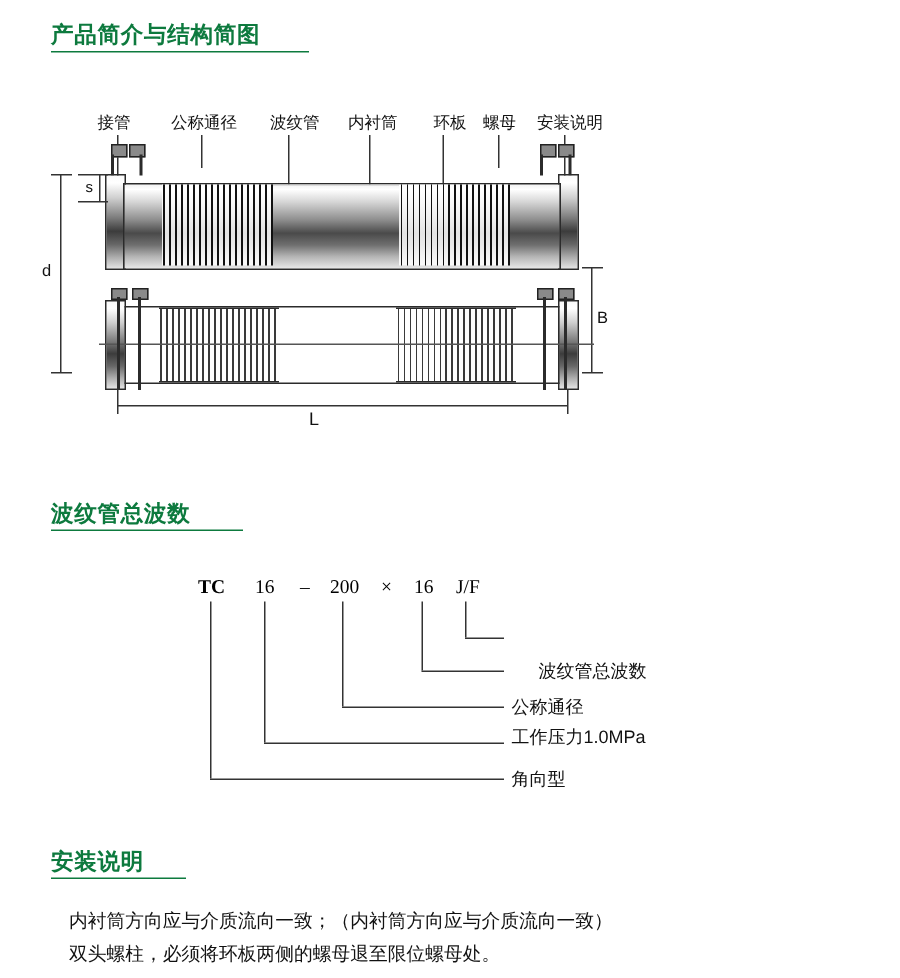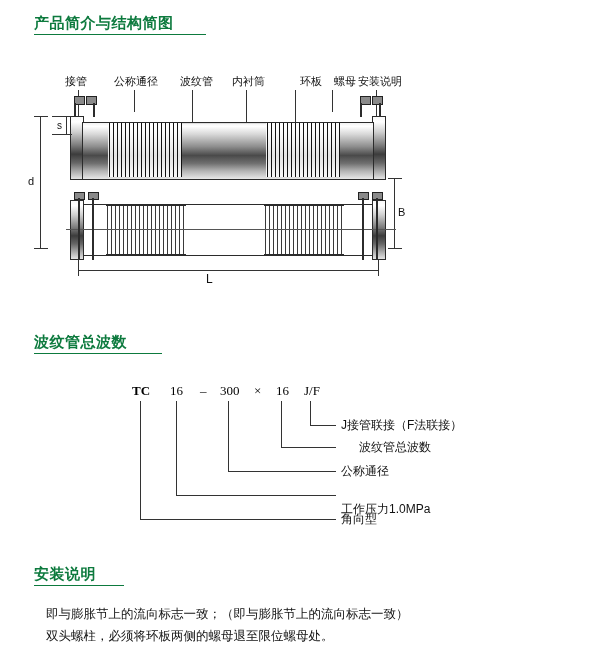--- a/index.html
+++ b/index.html
@@ -139,22 +139,22 @@
 
 <div class="section-title" style="left:34px; top:14px;">产品简介与结构简图</div>
 <div class="title-underline" style="left:34px; top:34px; width:172px;"></div>
 
 <div id="drawing">
 
   <div class="lbl" style="left:65px; top:14px;">接管</div>
   <div class="lbl" style="left:114px; top:14px;">公称通径</div>
   <div class="lbl" style="left:180px; top:14px;">波纹管</div>
   <div class="lbl" style="left:232px; top:14px;">内衬筒</div>
-  <div class="lbl" style="left:300px; top:14px;">环板</div>
-  <div class="lbl" style="left:322px; top:14px;margin-left:12px;">螺母</div>
+  <div class="lbl" style="left:289px; top:14px;">环板</div>
+  <div class="lbl" style="left:322px; top:14px;">螺母</div>
   <div class="lbl" style="left:358px; top:14px;">安装说明</div>
 
   <div class="lead" style="left:78px;  top:30px; height:28px;"></div>
   <div class="lead" style="left:134px; top:30px; height:22px;"></div>
   <div class="lead" style="left:192px; top:30px; height:40px;"></div>
   <div class="lead" style="left:246px; top:30px; height:54px;"></div>
   <div class="lead" style="left:295px; top:30px; height:34px;"></div>
   <div class="lead" style="left:332px; top:30px; height:22px;"></div>
   <div class="lead" style="left:376px; top:30px; height:28px;"></div>
 
@@ -222,43 +222,42 @@
 </div>
 
 <div class="section-title" style="left:34px; top:333px;">波纹管总波数</div>
 <div class="title-underline" style="left:34px; top:353px; width:128px;"></div>
 
 <div id="code">
 
   <div class="code-token" style="left:132px; top:28px;font-weight:bold;">TC</div>
   <div class="code-token" style="left:170px; top:28px;">16</div>
   <div class="code-token" style="left:200px; top:28px;">–</div>
-  <div class="code-token" style="left:220px; top:28px;">300</div>
+  <div class="code-token" style="left:220px; top:28px;">200</div>
   <div class="code-token" style="left:254px; top:28px;">×</div>
   <div class="code-token" style="left:276px; top:28px;">16</div>
   <div class="code-token" style="left:304px; top:28px;">J/F</div>
 
   <div class="vline" style="left:140px; top:46px; height:118px;"></div>
   <div class="vline" style="left:176px; top:46px; height:94px;"></div>
   <div class="vline" style="left:228px; top:46px; height:70px;"></div>
   <div class="vline" style="left:281px; top:46px; height:46px;"></div>
   <div class="vline" style="left:310px; top:46px; height:24px;"></div>
 
   <div class="hline" style="left:310px; top:70px; width:26px;"></div>
   <div class="hline" style="left:281px; top:92px; width:55px;"></div>
   <div class="hline" style="left:228px; top:116px; width:108px;"></div>
   <div class="hline" style="left:176px; top:140px; width:160px;"></div>
   <div class="hline" style="left:140px; top:164px; width:196px;"></div>
 
-  <div class="code-desc" style="left:341px; top:62px;">J接管联接（F法联接）</div>
   <div class="code-desc" style="left:359px; top:84px;">波纹管总波数</div>
   <div class="code-desc" style="left:341px; top:108px;">公称通径</div>
-  <div class="code-desc" style="left:341px; top:146px;text-align:center;">工作压力1.0MPa</div>
+  <div class="code-desc" style="left:341px; top:128px;text-align:center;">工作压力1.0MPa</div>
   <div class="code-desc" style="left:341px; top:156px;">角向型</div>
 </div>
 
 <div class="section-title" style="left:34px; top:565px;text-align:right;">安装说明</div>
 <div class="title-underline" style="left:34px; top:585px; width:90px;"></div>
 
 <div id="install">
-  <div class="note" style="left:46px; top:21px;">即与膨胀节上的流向标志一致；（即与膨胀节上的流向标志一致）</div>
+  <div class="note" style="left:46px; top:21px;">内衬筒方向应与介质流向一致；（内衬筒方向应与介质流向一致）</div>
   <div class="note" style="left:46px; top:43px;">双头螺柱，必须将环板两侧的螺母退至限位螺母处。</div>
 </div>
 
 </body></html>

